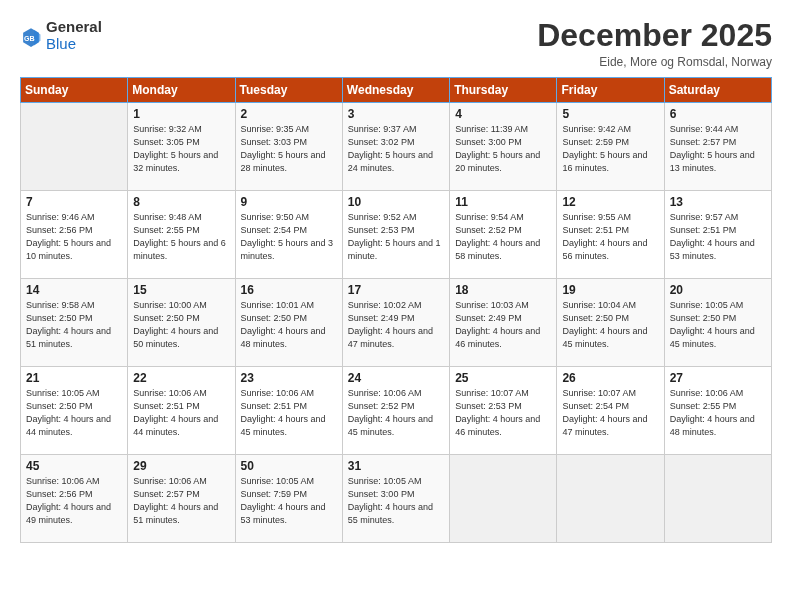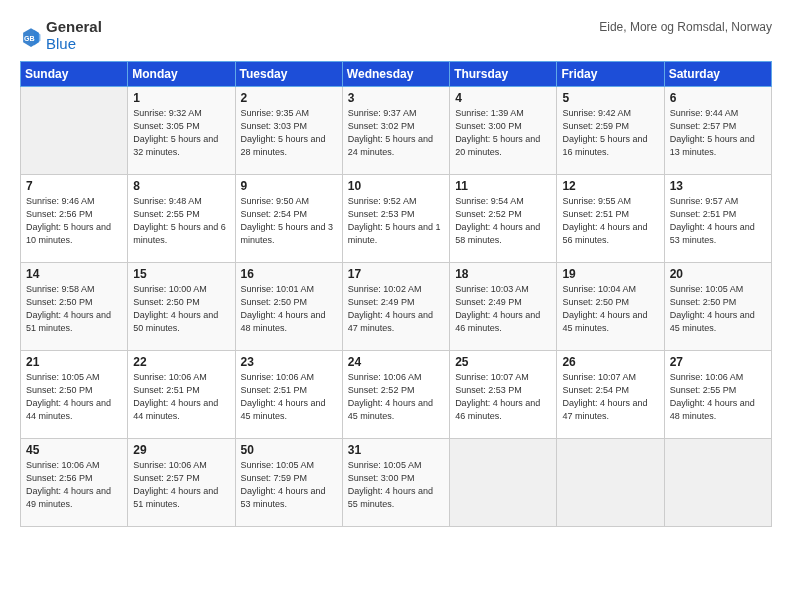--- a/index.html
+++ b/index.html
@@ -57,21 +57,21 @@
       margin-top: 2px;
     }
     .calendar {
       flex: 1;
       border: 1px solid #ccc;
       border-collapse: collapse;
       width: 100%;
       table-layout: fixed;
     }
     .calendar thead tr th {
-      background: #1d4ed8;
+      background: #c2410c;
       color: #fff;
       font-size: 12px;
       font-weight: bold;
       padding: 5px 4px;
       text-align: left;
       border: 1px solid #5fa8e8;
     }
     .calendar tbody tr td {
       border: 1px solid #ccc;
       vertical-align: top;
@@ -114,20 +114,21 @@
       <div>
         <div style="display:flex; align-items:baseline; gap:0;">
           <span class="logo-text-general">General</span>
         </div>
         <div>
           <span class="logo-text-blue">Blue</span>
         </div>
       </div>
     </div>
     <div class="title-block">
+      <div class="month-title">December 2025</div>
       <div class="location-title">Eide, More og Romsdal, Norway</div>
     </div>
   </div>
 
   <table class="calendar">
     <thead>
       <tr>
       <th>Sunday</th>
           <th>Monday</th>
           <th>Tuesday</th>
@@ -156,21 +157,21 @@
           </td>
           <td>
             <span class="day-number">3</span>
             <div class="day-info">Sunrise: 9:37 AM
 Sunset: 3:02 PM
 Daylight: 5 hours
 and 24 minutes.</div>
           </td>
           <td>
             <span class="day-number">4</span>
-            <div class="day-info">Sunrise: 1:39 AM
+            <div class="day-info">Sunrise: 11:39 AM
 Sunset: 3:00 PM
 Daylight: 5 hours
 and 20 minutes.</div>
           </td>
           <td>
             <span class="day-number">5</span>
             <div class="day-info">Sunrise: 9:42 AM
 Sunset: 2:59 PM
 Daylight: 5 hours
 and 16 minutes.</div>

